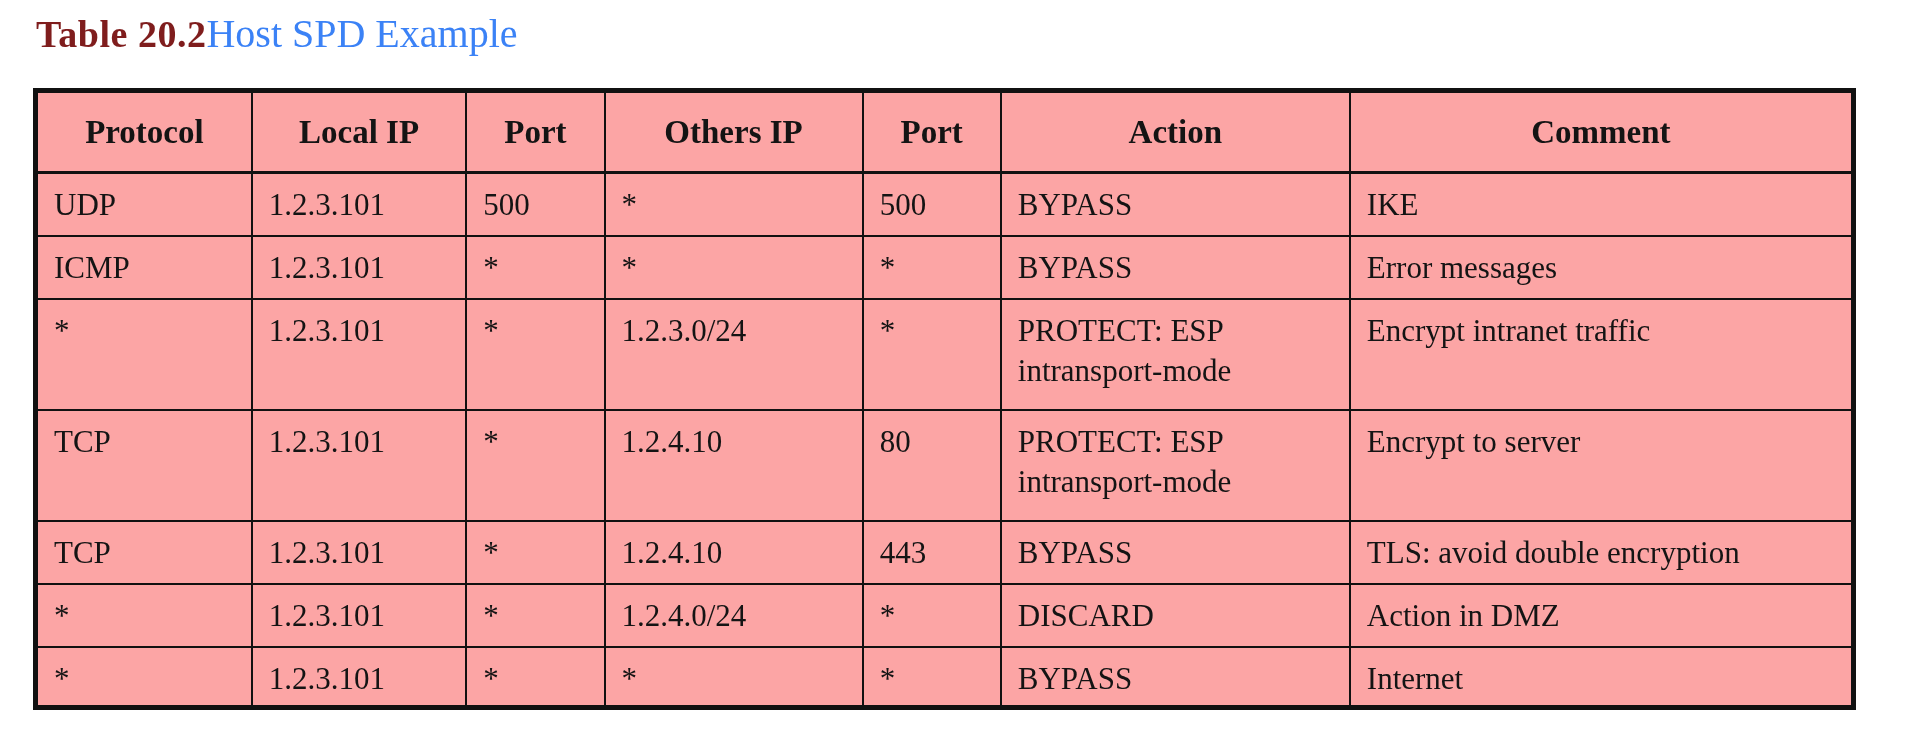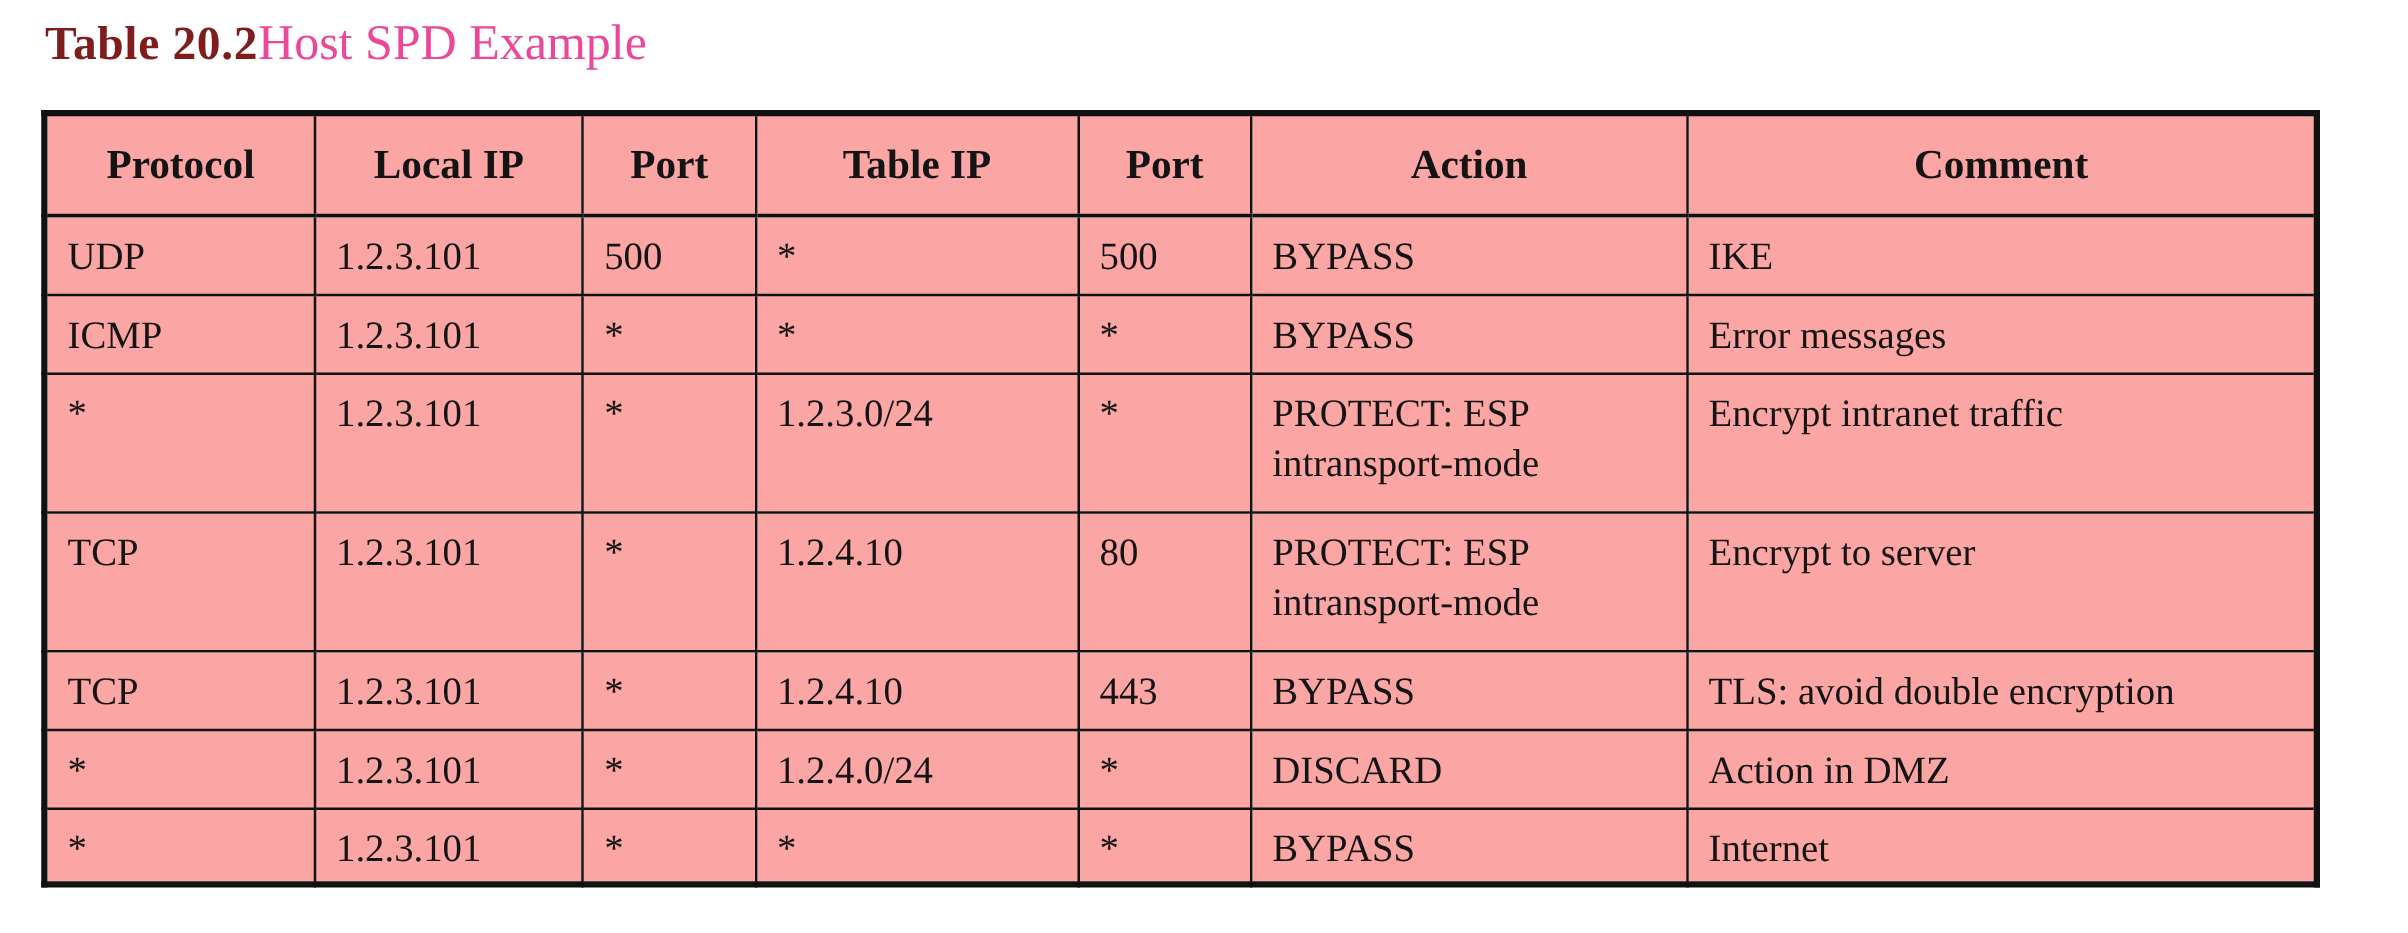--- a/index.html
+++ b/index.html
@@ -24,21 +24,21 @@
     top: 10px;
     white-space: nowrap;
   }
   .cap-label {
     color: #7f1d1d;
     font-weight: bold;
     font-size: 38px;
     letter-spacing: 0.5px;
   }
   .cap-text {
-    color: #ec4899;
+    color: #3b82f6;
     font-size: 40px;
   }
   table.spd {
     position: absolute;
     left: 33px;
     top: 88px;
     width: 1823px;
     table-layout: fixed;
     border-collapse: collapse;
     border: 5px solid #111111;
@@ -86,21 +86,21 @@
       <col style="width:14.2%">
       <col style="width:7.6%">
       <col style="width:19.2%">
       <col style="width:27.7%">
     </colgroup>
     <thead>
       <tr>
         <th>Protocol</th>
         <th>Local IP</th>
         <th>Port</th>
-        <th>Table IP</th>
+        <th>Others IP</th>
         <th>Port</th>
         <th>Action</th>
         <th>Comment</th>
       </tr>
     </thead>
     <tbody>
       <tr class="row-single">
         <td>UDP</td>
         <td>1.2.3.101</td>
         <td>500</td>

